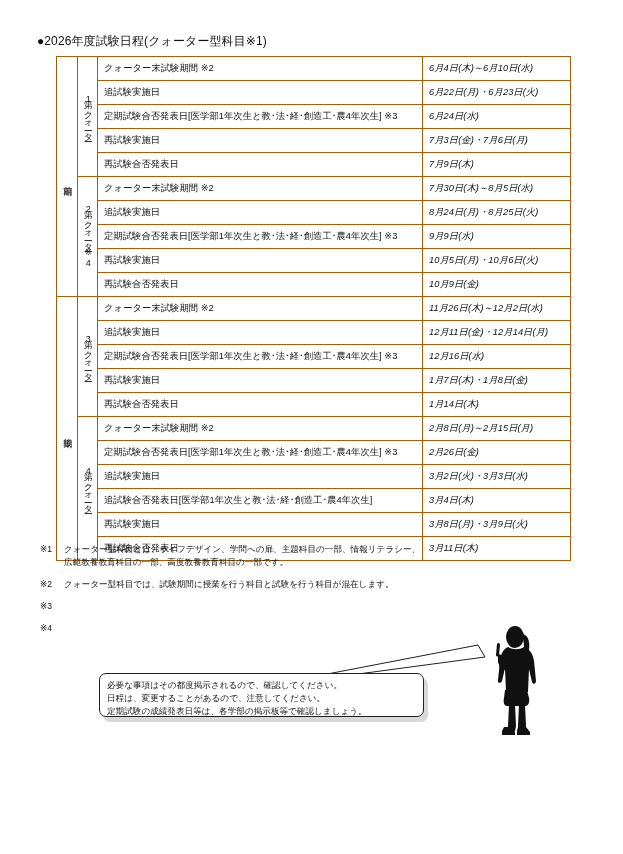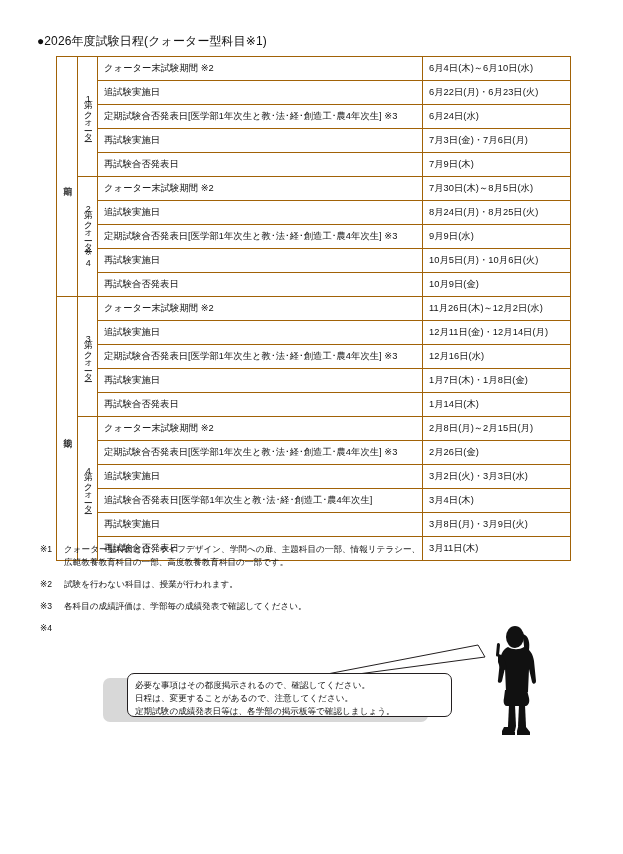--- a/index.html
+++ b/index.html
@@ -76,20 +76,21 @@
     padding: 0 0 0 6px;
     height: 23px;
     white-space: nowrap;
     letter-spacing: 0.05px;
   }
   td.date-cell {
     padding: 0 0 0 6px;
     height: 23px;
     white-space: nowrap;
     letter-spacing: 0.05px;
+    font-style: italic;
   }
 
   
   .notes {
     position: absolute;
     left: 40px;
     top: 543px;
     width: 470px;
   }
   .note {
@@ -123,21 +124,20 @@
     position: absolute;
     left: 99px;
     top: 673px;
     width: 325px;
     height: 44px;
     border: 1px solid #231f20;
     border-radius: 7px;
     background: #ffffff;
     box-sizing: border-box;
     padding: 5px 0 0 7px;
-    margin-left: 28px;
   }
   .bubble-line {
     font-size: 8.6px;
     line-height: 1.52;
     color: #111;
     white-space: nowrap;
   }
 
   .bubble-tail {
     position: absolute;
@@ -269,27 +269,26 @@
       <div class="note">
         <div class="note-marker">※1</div>
         <div class="note-body">
           <div>クォーター型科目とは、ライフデザイン、学問への扉、主題科目の一部、情報リテラシー、</div>
           <div>広範教養教育科目の一部、高度教養教育科目の一部です。</div>
         </div>
       </div>
       <div class="note">
         <div class="note-marker">※2</div>
         <div class="note-body">
-          <div>試験を行わない科目は、授業が行われます。</div>
+          <div>クォーター型科目では、試験期間に授業を行う科目と試験を行う科目が混在します。</div>
         </div>
       </div>
       <div class="note">
         <div class="note-marker">※3</div>
         <div class="note-body">
-          <div>各科目の成績評価は、学部毎の成績発表で確認してください。</div>
         </div>
       </div>
       <div class="note">
         <div class="note-marker">※4</div>
         <div class="note-body">
         </div>
       </div>
     </div>
 
   <div class="bubble-shadow"></div>

